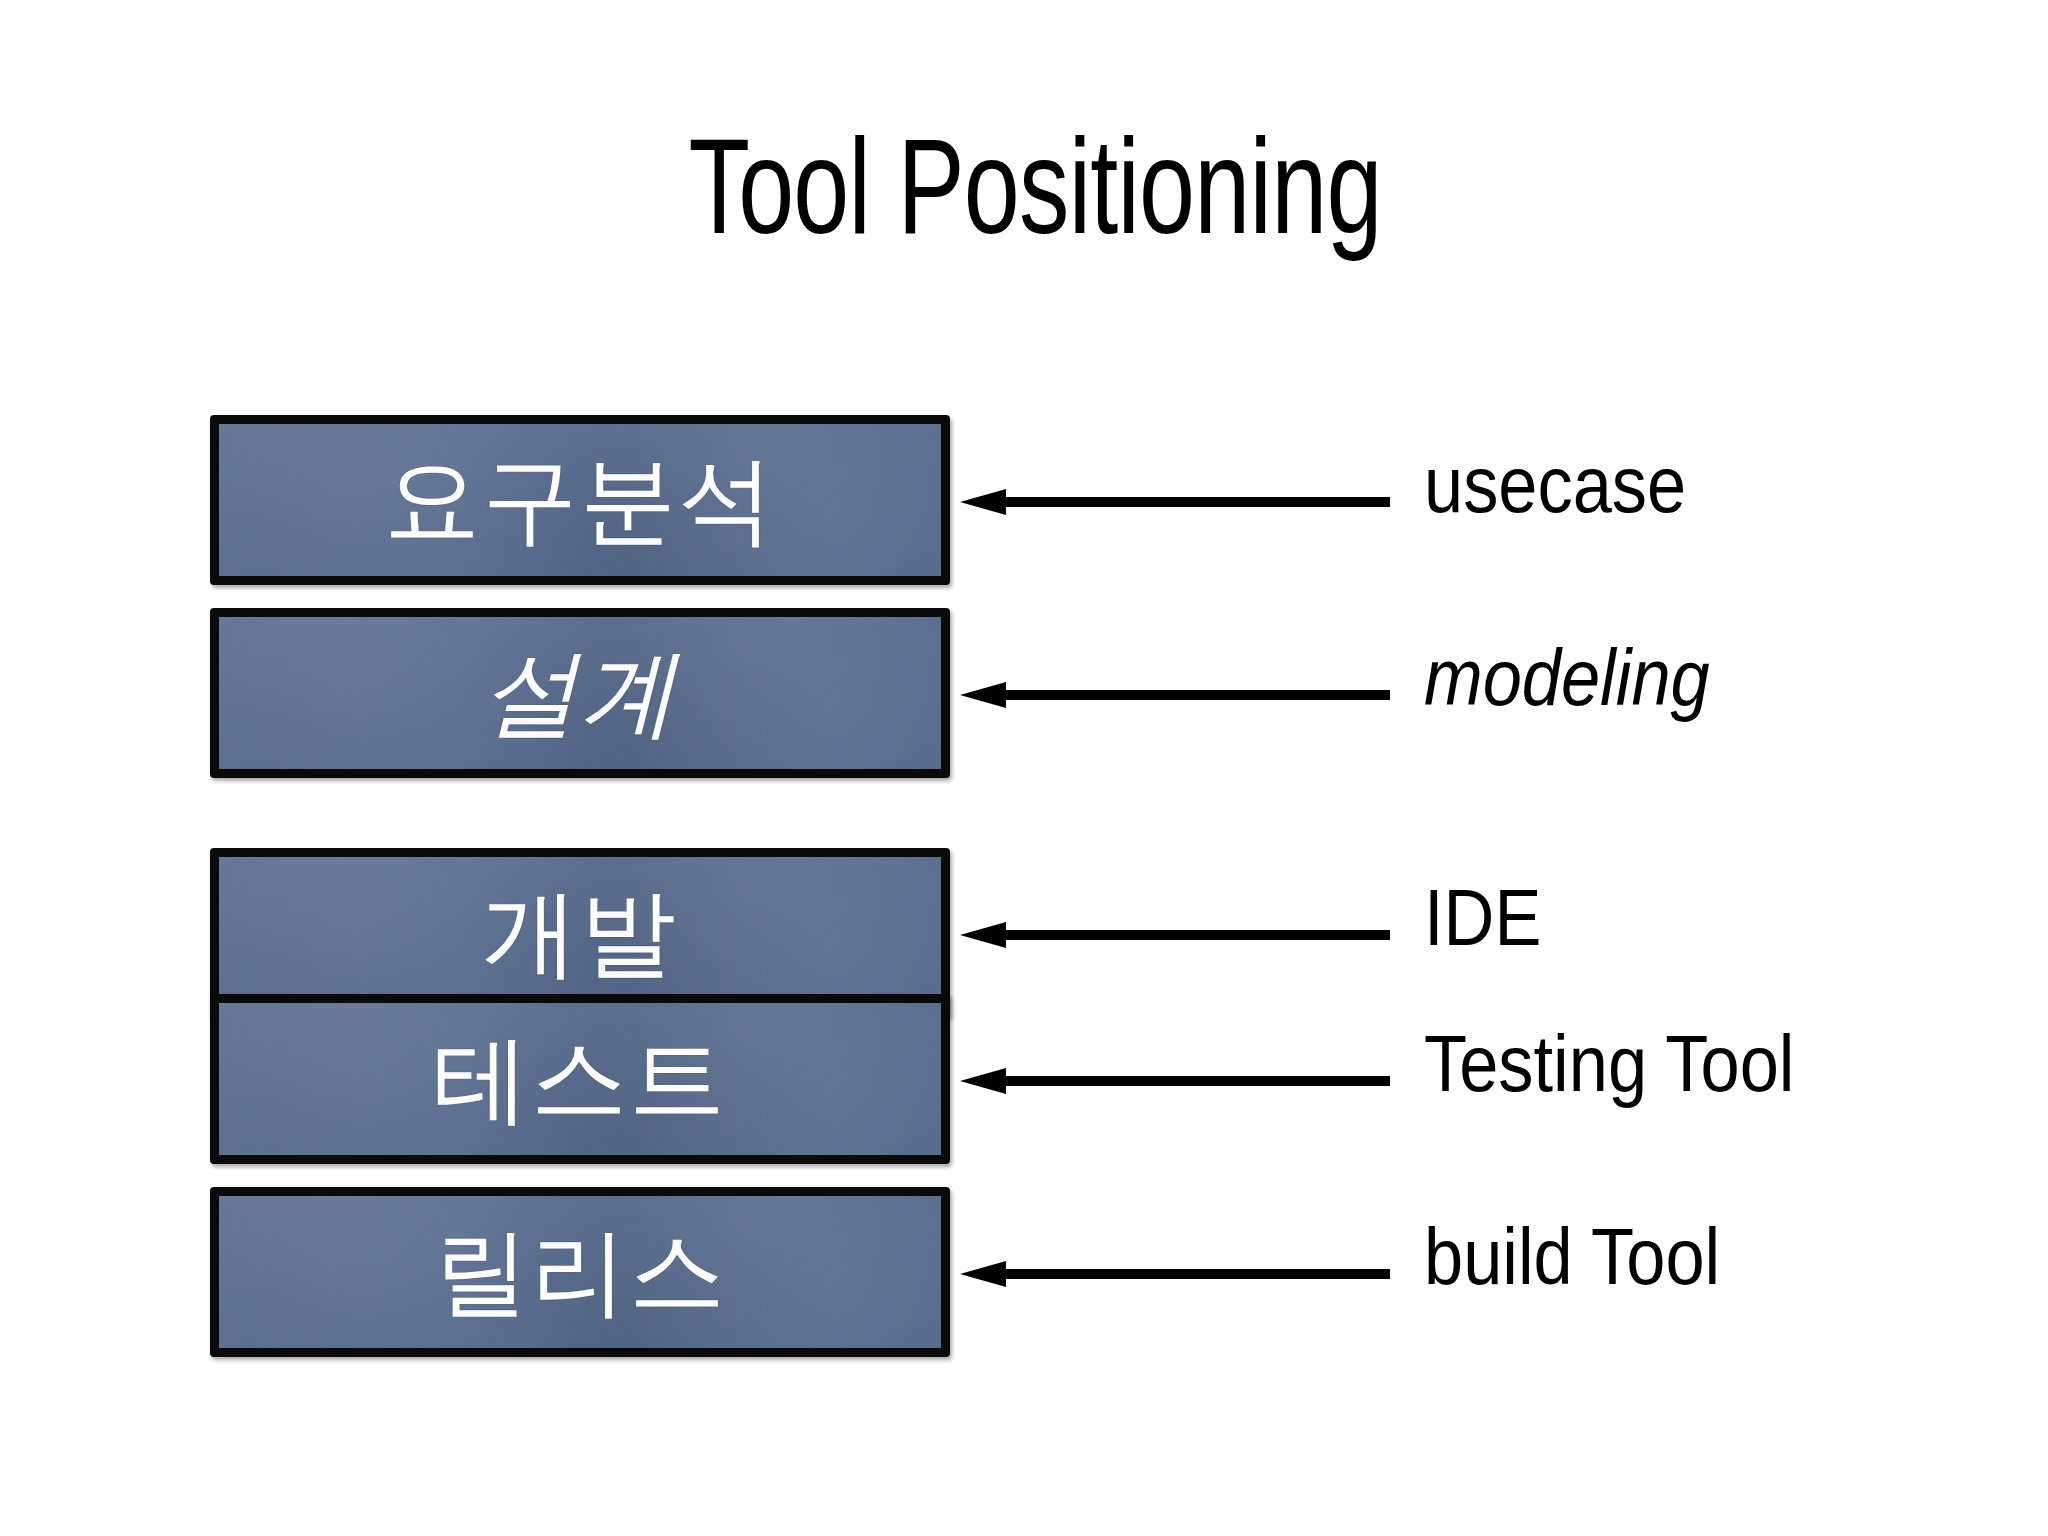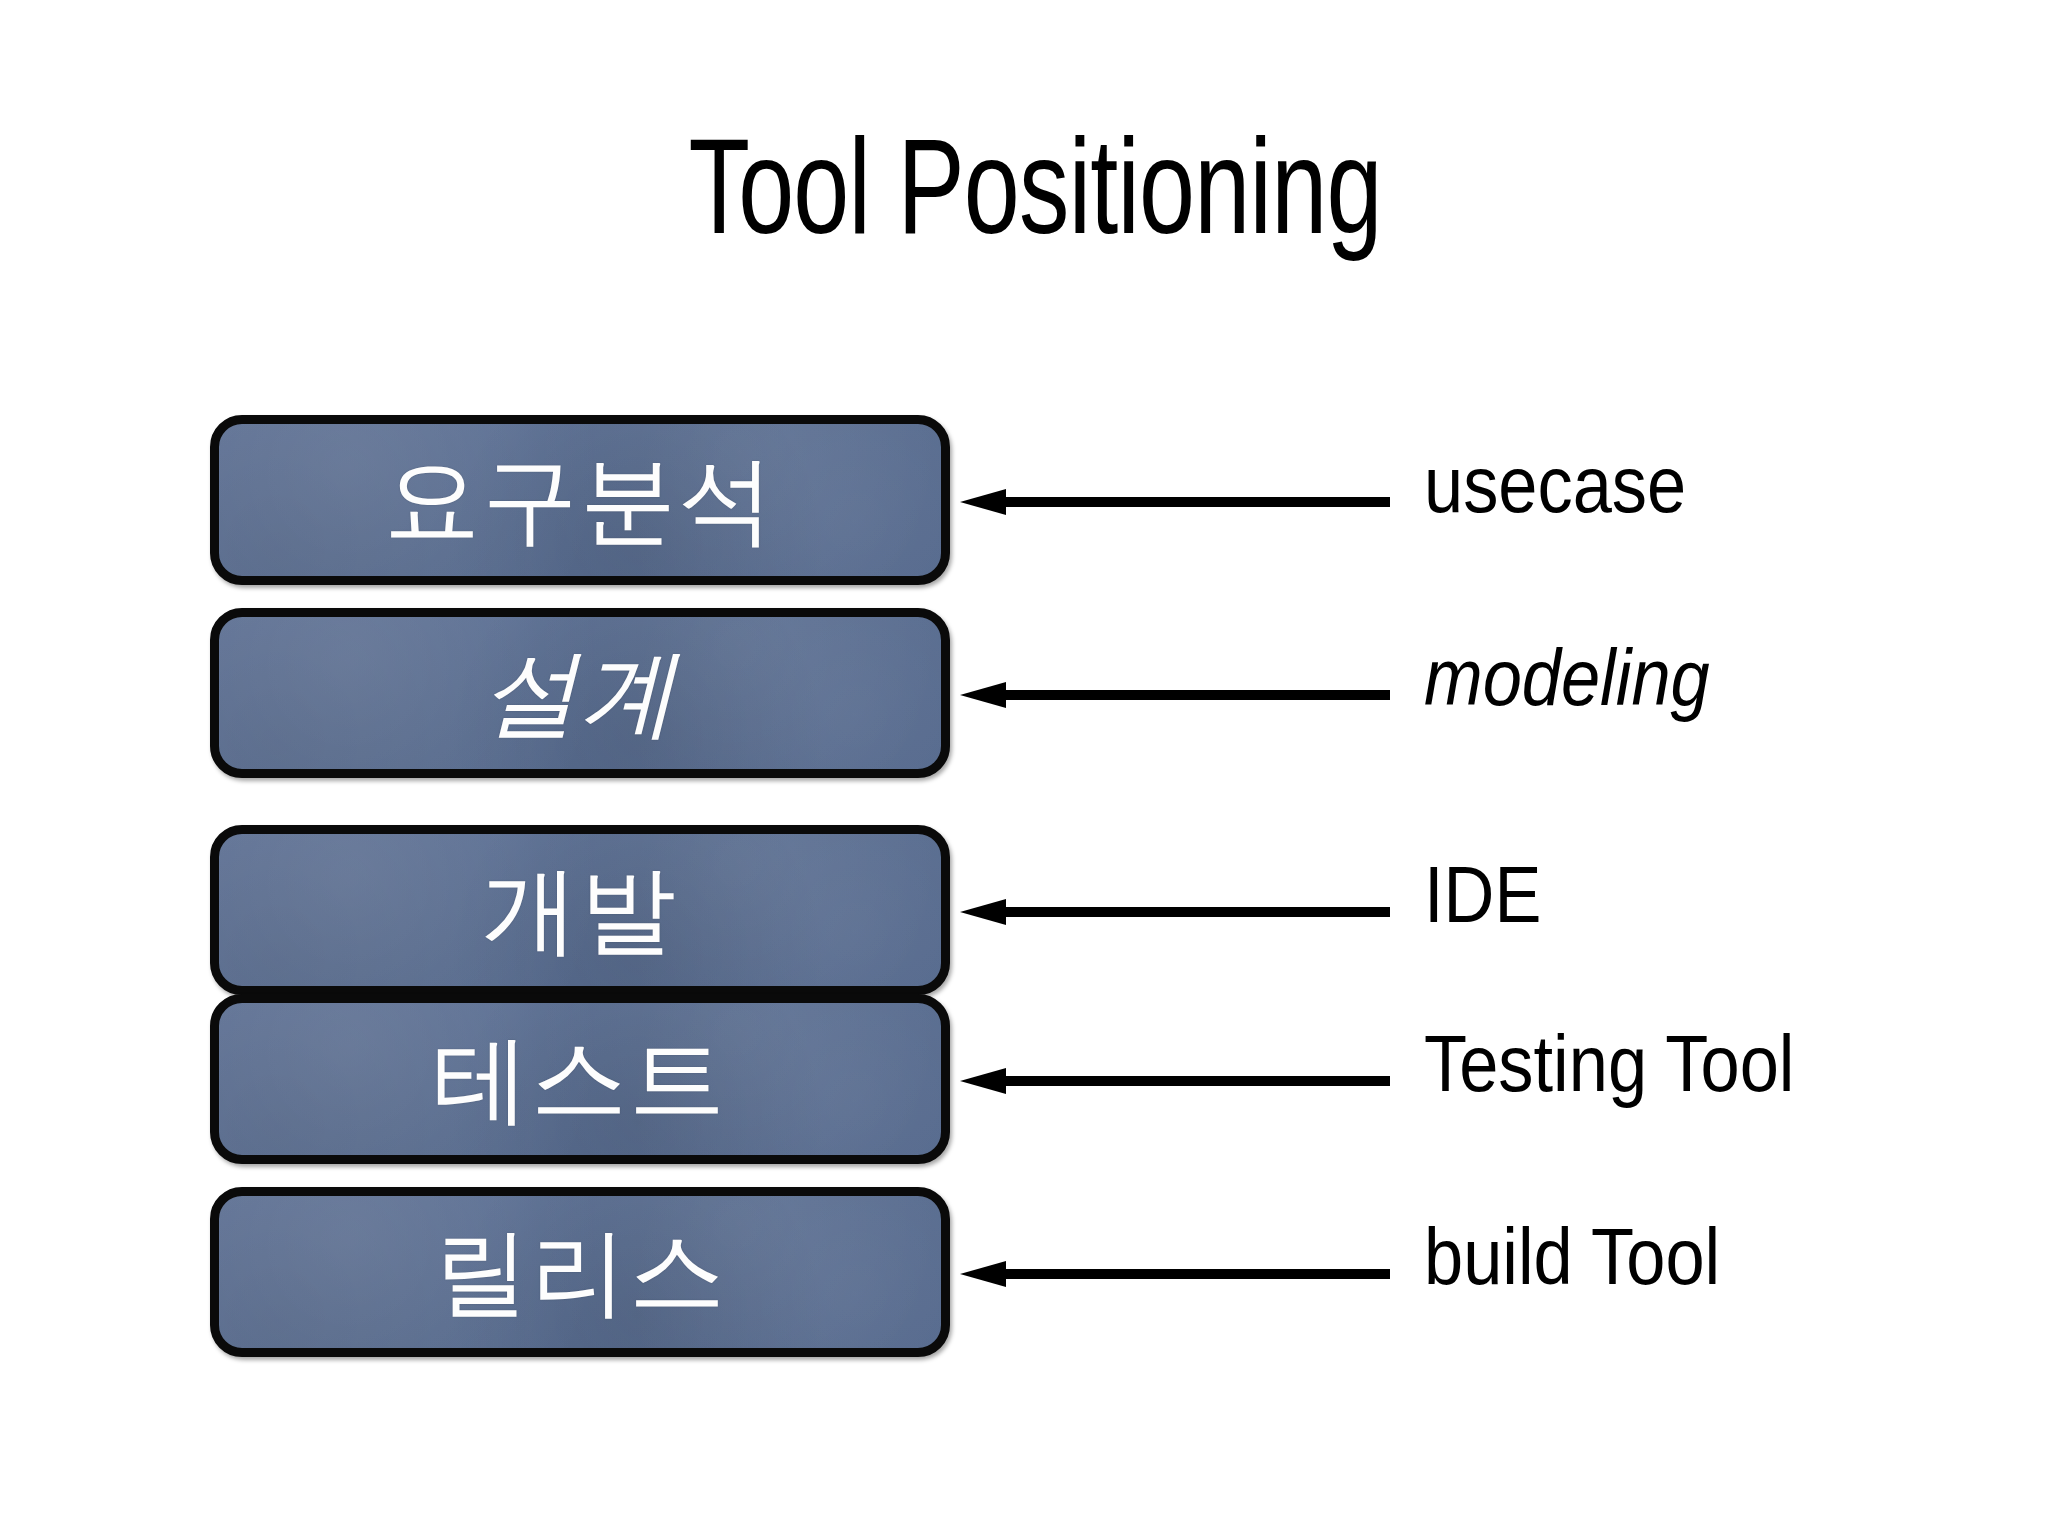--- a/index.html
+++ b/index.html
@@ -49,21 +49,21 @@
   }
 
   .stage-box {
     position: absolute;
     left: 210px;
     top: 0;
     width: 740px;
     height: 170px;
     box-sizing: border-box;
     border: 9px solid #0a0a0a;
-    border-radius: 32px;
+    border-radius: 4px;
     background-color: #5b6f92;
     background-image:
       radial-gradient(circle at 18% 28%, rgba(255,255,255,0.085) 0, rgba(255,255,255,0) 42%),
       radial-gradient(circle at 72% 18%, rgba(255,255,255,0.06) 0, rgba(255,255,255,0) 38%),
       radial-gradient(circle at 58% 78%, rgba(0,0,0,0.09) 0, rgba(0,0,0,0) 44%),
       radial-gradient(circle at 88% 64%, rgba(255,255,255,0.05) 0, rgba(255,255,255,0) 36%),
       radial-gradient(circle at 8% 82%, rgba(0,0,0,0.07) 0, rgba(0,0,0,0) 40%),
       linear-gradient(155deg, #63769a 0%, #5a6e91 48%, #54688c 100%);
     display: flex;
     align-items: center;
@@ -133,21 +133,21 @@
     </div>
     <div class="arrow">
       <svg width="430" height="26" viewBox="0 0 430 26" xmlns="http://www.w3.org/2000/svg">
         <polygon points="0,13 46,0 46,26" fill="#000000"></polygon>
         <rect x="44" y="8" width="386" height="10" fill="#000000"></rect>
       </svg>
     </div>
     <div class="tool-label">modeling</div>
   </div>
 
-  <div class="stage-row" style="top:825px;">
+  <div class="stage-row" style="top:848px;">
     <div class="stage-box">
       <span class="stage-label">개발</span>
     </div>
     <div class="arrow">
       <svg width="430" height="26" viewBox="0 0 430 26" xmlns="http://www.w3.org/2000/svg">
         <polygon points="0,13 46,0 46,26" fill="#000000"></polygon>
         <rect x="44" y="8" width="386" height="10" fill="#000000"></rect>
       </svg>
     </div>
     <div class="tool-label">IDE</div>

